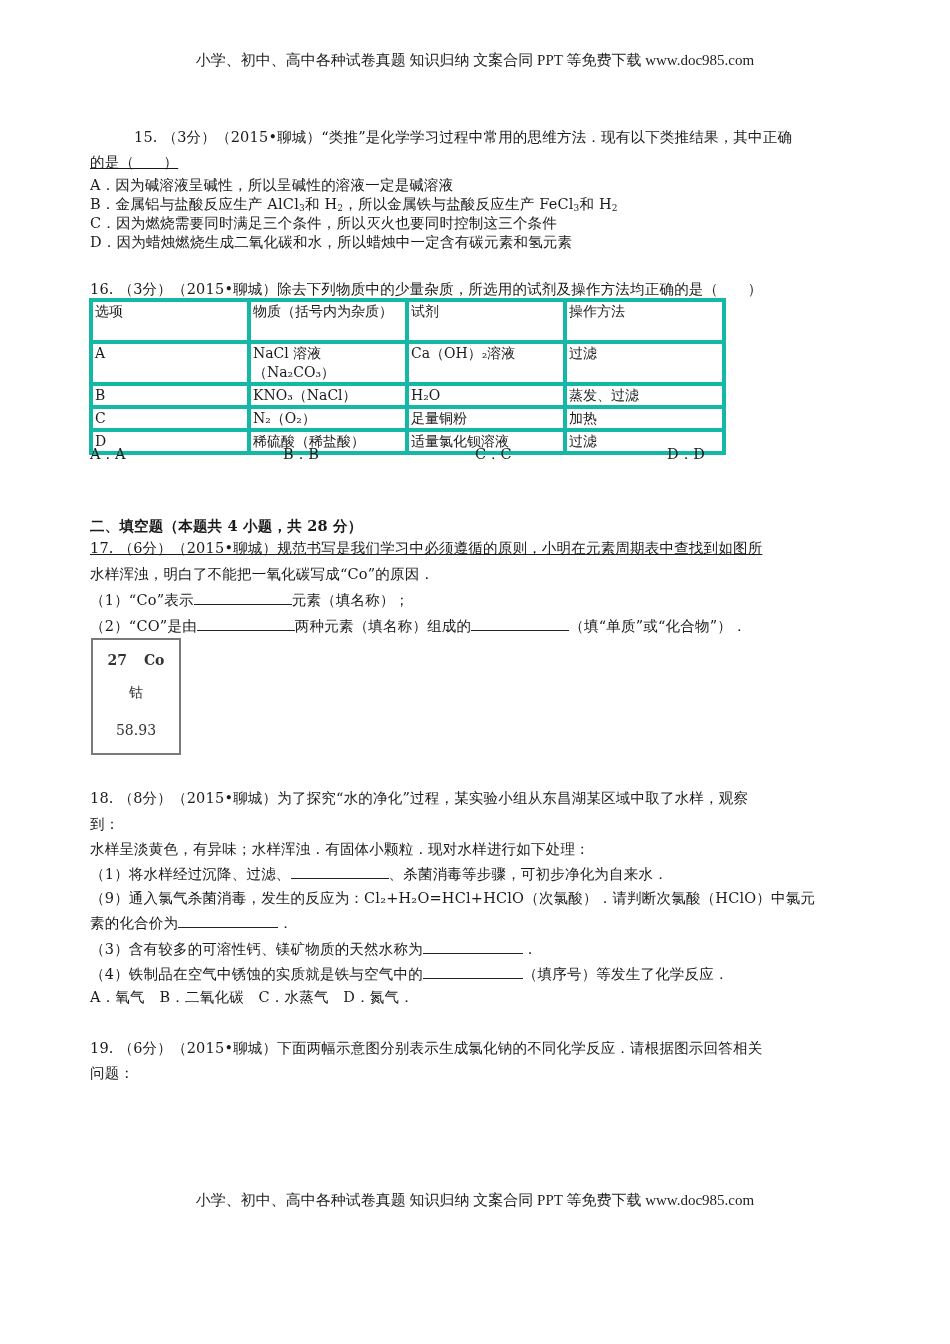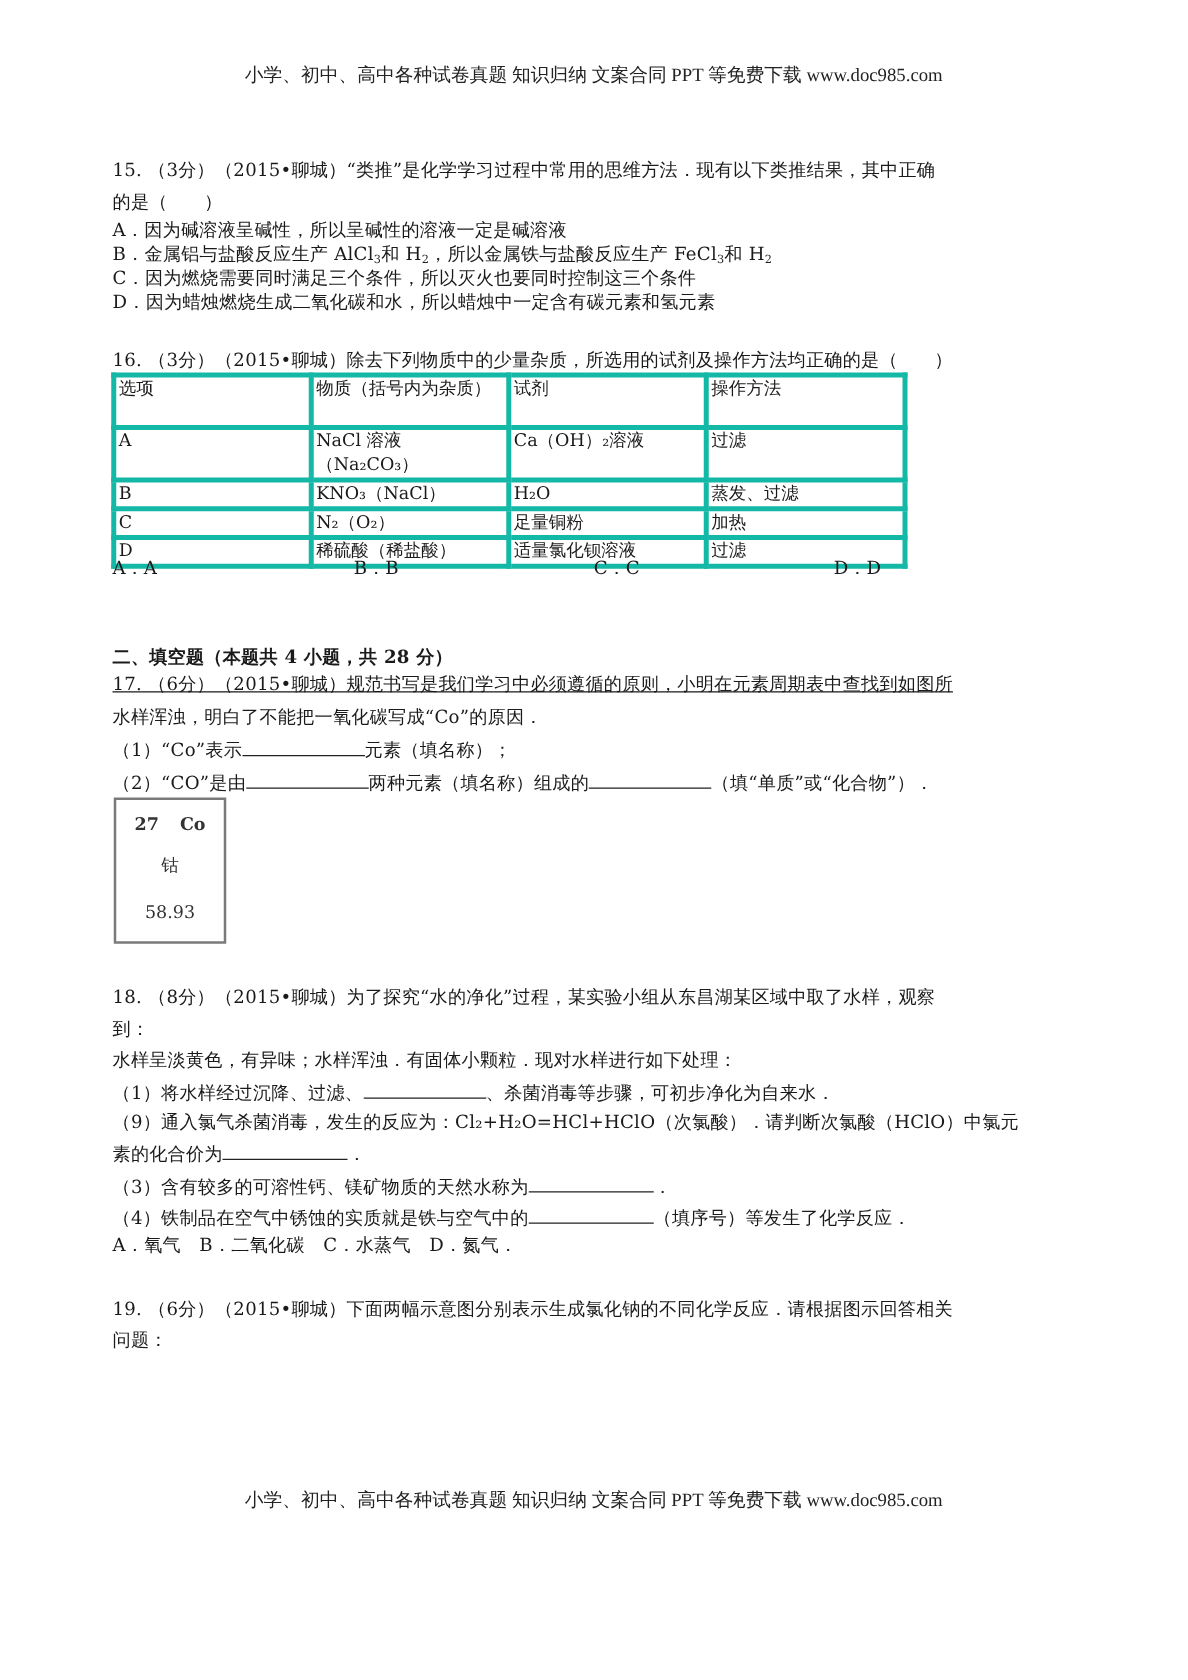--- a/index.html
+++ b/index.html
@@ -25,22 +25,22 @@
           font-family:"DejaVu Serif",serif; font-weight:bold; font-size:14px; word-spacing:12px; color:#333; }
   .elem .name { position:absolute; top:44px; left:0; width:100%; text-align:center; font-size:14px; color:#333; }
   .elem .mass { position:absolute; top:82px; left:0; width:100%; text-align:center;
           font-family:"DejaVu Serif",serif; font-size:14px; color:#333; }
 </style>
 </head>
 <body>
 
 <div class="hdr">小学、初中、高中各种试卷真题 知识归纳 文案合同 PPT 等免费下载   www.doc985.com</div>
 
-<div class="line" style="top:128px;">15. （3分）（2015•聊城）“类推”是化学学习过程中常用的思维方法．现有以下类推结果，其中正确</div>
-<div class="line" style="top:153px;">的是（　　）</div>
+<div class="line" style="top:128px;margin-left:44px;">15. （3分）（2015•聊城）“类推”是化学学习过程中常用的思维方法．现有以下类推结果，其中正确</div>
+<div class="line" style="top:153px;text-decoration:underline;">的是（　　）</div>
 <div class="line" style="top:176px;">A．因为碱溶液呈碱性，所以呈碱性的溶液一定是碱溶液</div>
 <div class="line" style="top:195px;">
   <span>B．金属铝与盐酸反应生产 AlCl</span><sub>3</sub><span>和 H</span><sub>2</sub><span>，所以金属铁与盐酸反应生产 FeCl</span><sub>3</sub><span>和 H</span><sub>2</sub>
 </div>
 <div class="line" style="top:214px;">C．因为燃烧需要同时满足三个条件，所以灭火也要同时控制这三个条件</div>
 <div class="line" style="top:233px;">D．因为蜡烛燃烧生成二氧化碳和水，所以蜡烛中一定含有碳元素和氢元素</div>
 
 <div class="line" style="top:280px;">16. （3分）（2015•聊城）除去下列物质中的少量杂质，所选用的试剂及操作方法均正确的是（　　）</div>
 <table class="opt">
   <tbody>

